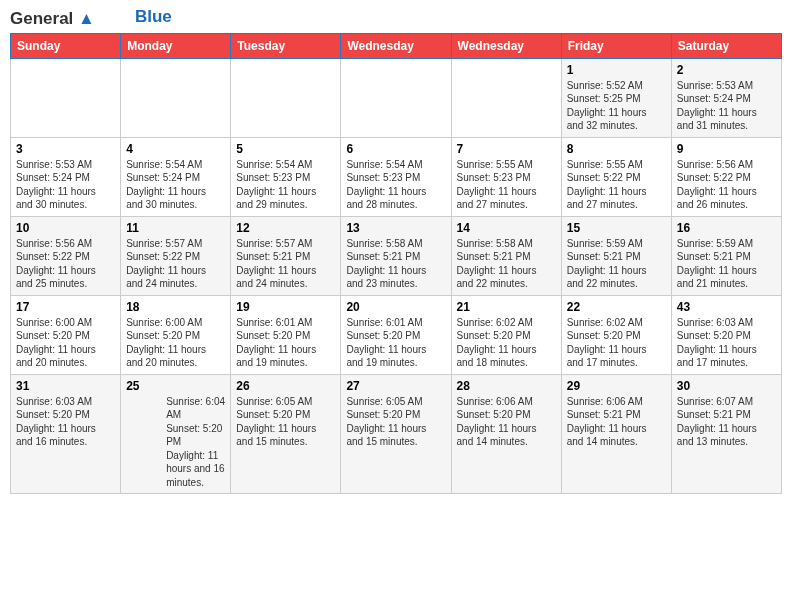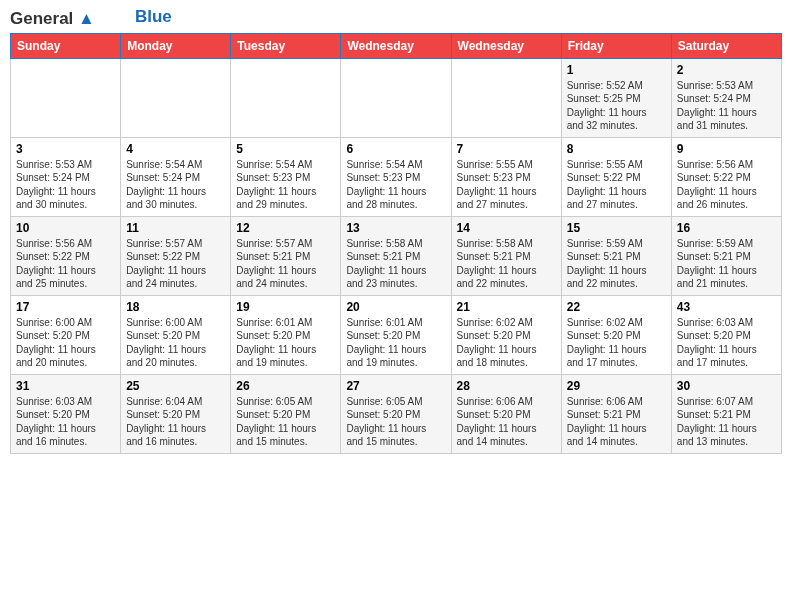--- a/index.html
+++ b/index.html
@@ -261,21 +261,21 @@
       </tr>
       <tr>
         <td>
           <span class="day-num">31</span>
           <div class="day-info" style="white-space: pre-line;">Sunrise: 6:03 AM
 Sunset: 5:20 PM
 Daylight: 11 hours and 16 minutes.</div>
         </td>
         <td>
           <span class="day-num">25</span>
-          <div class="day-info" style="white-space: pre-line;">Sunrise: 6:04 AM
+          <div class="day-info" style="white-space: pre-line; margin-left: 40px;">Sunrise: 6:04 AM
 Sunset: 5:20 PM
 Daylight: 11 hours and 16 minutes.</div>
         </td>
         <td>
           <span class="day-num">26</span>
           <div class="day-info" style="white-space: pre-line;">Sunrise: 6:05 AM
 Sunset: 5:20 PM
 Daylight: 11 hours and 15 minutes.</div>
         </td>
         <td>

